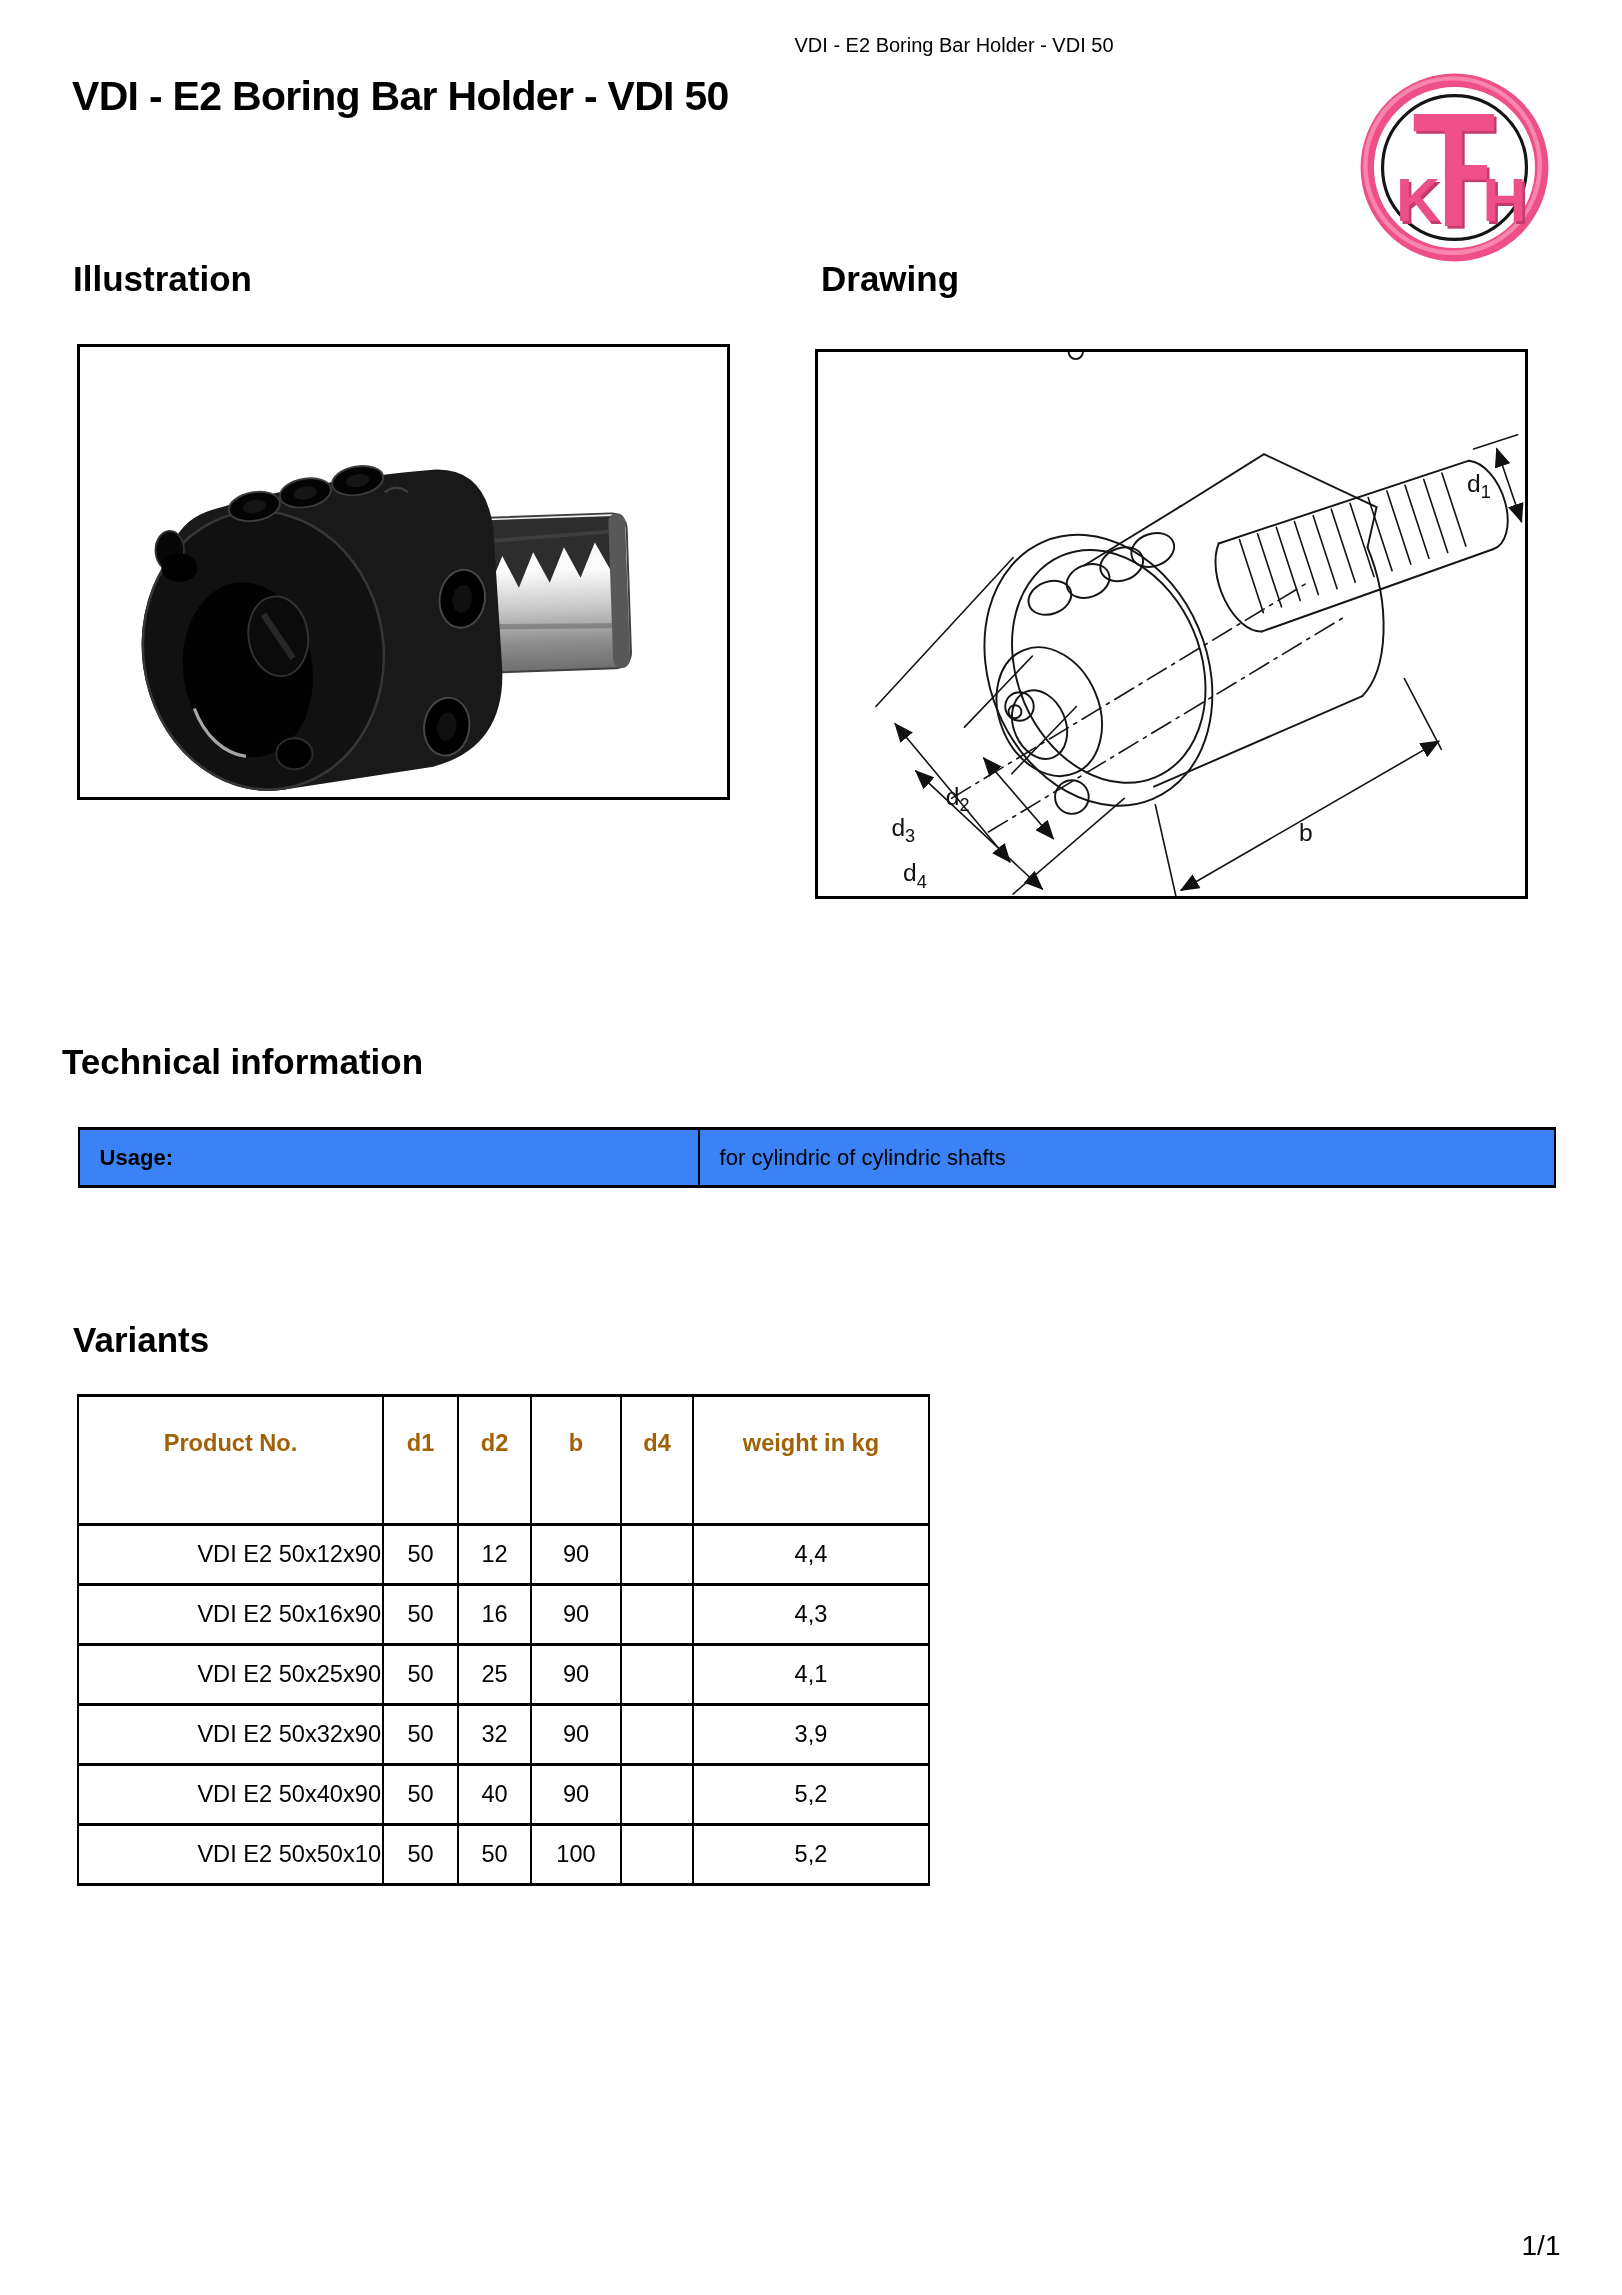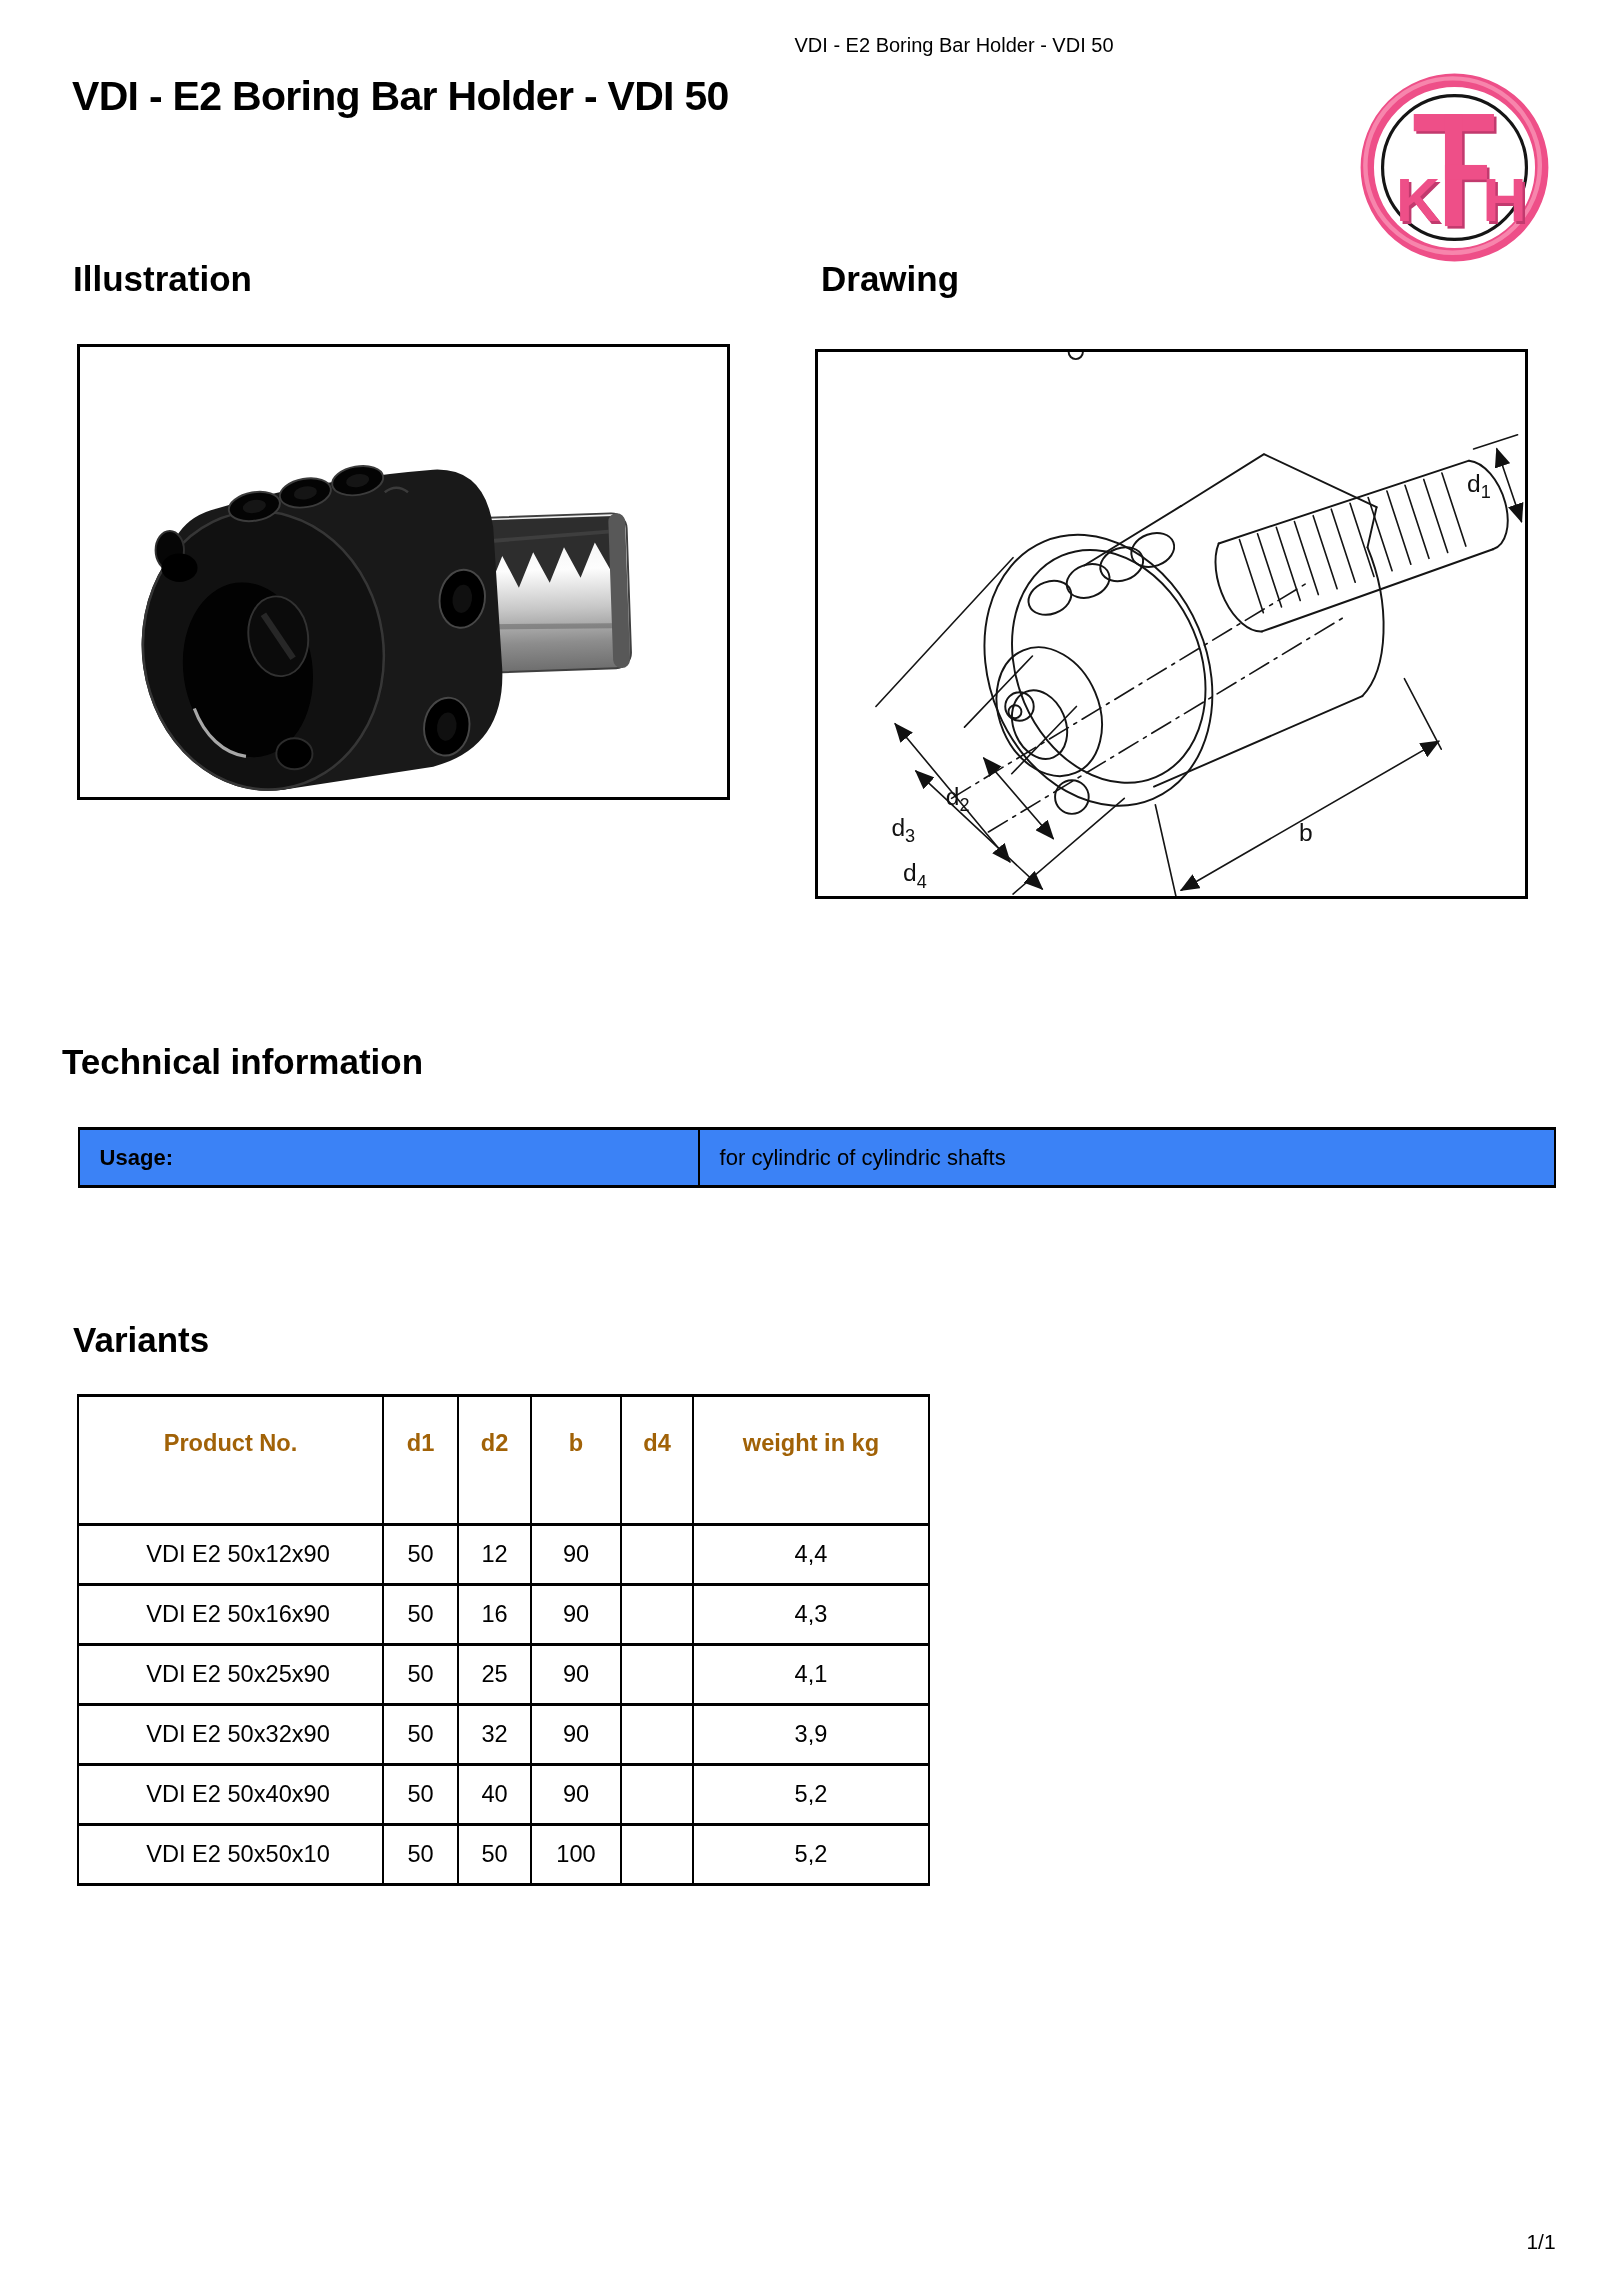--- a/index.html
+++ b/index.html
@@ -38,23 +38,23 @@
   .var-table { position:absolute; left:77px; top:1394px; width:851px; }
   .var-table th, .var-table td {
     border:2px solid #000; border-top-width:3.9px; border-bottom-width:3.9px;
     font-size:23.6px; background:#fff; overflow:hidden;
   }
   .var-table th {
     height:92px; color:#a16207; font-weight:bold; text-align:center;
     vertical-align:middle; padding:0 2.6px 34px 2.6px;
   }
   .var-table td { height:55px; text-align:center; vertical-align:middle; }
-  .var-table td.prod { text-align:center; padding-left:16px; }
-
-  .page-number { position:absolute; top:2230px; left:1515px; width:52px; text-align:center; font-size:21px; }
+  .var-table td.prod { text-align:right; padding-left:16px; }
+
+  .page-number { position:absolute; top:2230px; left:1515px; width:52px; text-align:center; font-size:28px; }
 
   .dim-text { font-family:"Liberation Sans", sans-serif; font-size:38px; fill:#111; }
   .dim-sub  { font-size:28px; }
   .logo-letter { font-family:"Liberation Sans", sans-serif; font-weight:bold; font-size:96px; }
 </style>
 </head>
 <body>
 
 <div id="page">
 

